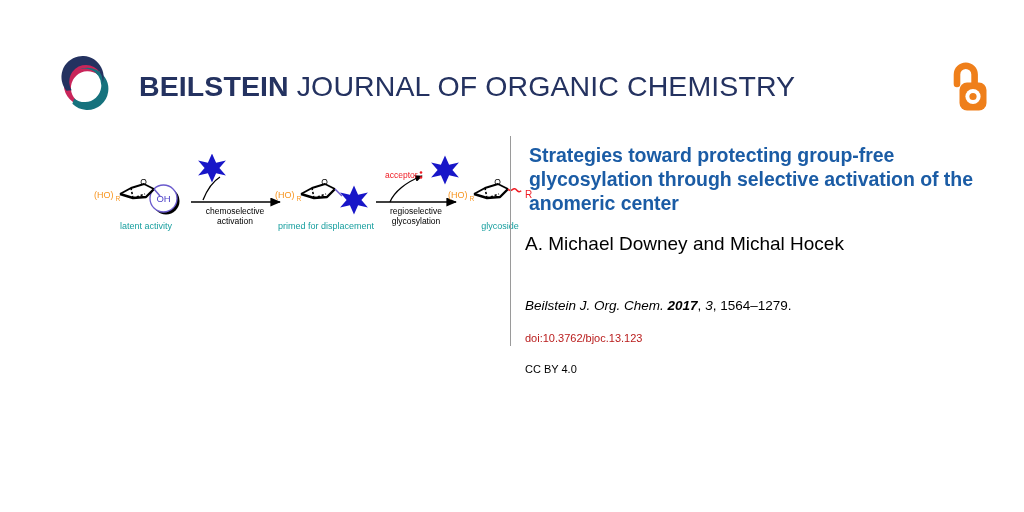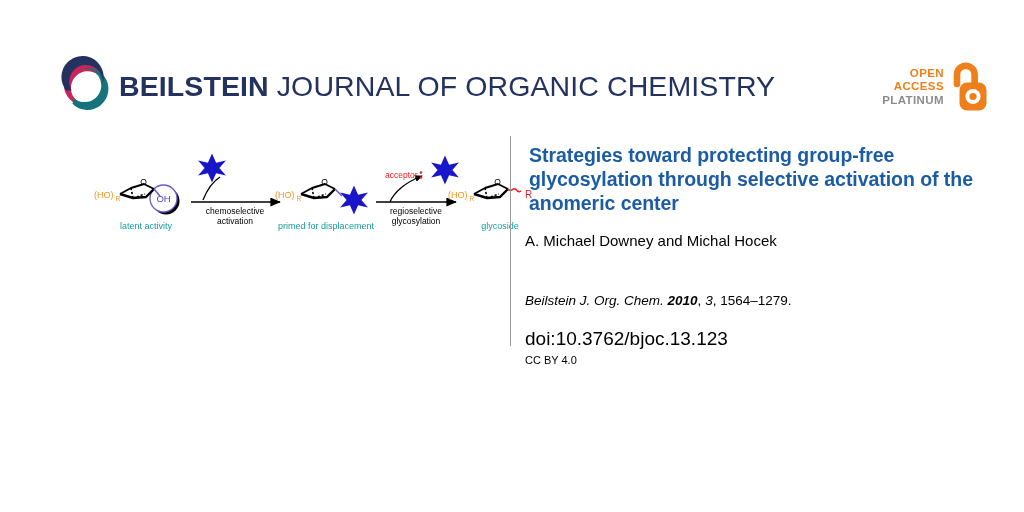--- a/index.html
+++ b/index.html
@@ -35,21 +35,21 @@
     align-items: center;
     height: 60px;
   }
   #journal-logo-mark {
     width: 62px;
     height: 62px;
     flex: 0 0 auto;
     display: block;
   }
   #journal-wordmark {
-    margin-left: 2px;
+    margin-left: 22px;
     font-size: 28.5px;
     letter-spacing: 0.1px;
     white-space: nowrap;
     line-height: 1;
     color: #243260;
   }
   #journal-wordmark .wm-strong {
     font-weight: bold;
   }
   #journal-wordmark .wm-light {
@@ -121,41 +121,41 @@
   #article-title {
     color: #1b5ca5;
     font-weight: bold;
     font-size: 19.5px;
     line-height: 1.22;
     margin: 4px;
     letter-spacing: -0.05px;
   }
   #article-authors {
     color: #000000;
-    font-size: 15px;
+    font-size: 19px;
     line-height: 1.25;
     margin: 17px 0 0 0;
     font-weight: normal;
   }
   #article-citation {
     font-size: 13.5px;
     line-height: 1.3;
     margin: 41px 0 0 0;
     color: #000000;
   }
   #article-citation .cit-journal { font-style: italic; }
   #article-citation .cit-year { font-style: italic; font-weight: bold; }
   #article-citation .cit-volume { font-style: italic; }
   #article-citation .cit-pages { font-style: normal; }
 
   #article-doi {
-    font-size: 19px;
+    font-size: 11px;
     line-height: 1.42;
-    margin: 16px 0 0 0;
-    color: #000000;
+    margin: 16px 0 16px 0;
+    color: #b91c1c;
   }
   #article-license {
     font-size: 11px;
     line-height: 1.42;
     margin: 0;
     color: #000000;
   }
 </style>
 </head>
 <body>
@@ -170,25 +170,20 @@
       <path d="M 38 84 A 34 34 0 1 0 29 30 A 27 27 0 1 1 38 75 Z" fill="#16727d" transform="rotate(18 50 50)"></path>
 
       <path d="M 20 62 A 34 34 0 1 1 76 42 A 27 27 0 1 0 28 60 Z" fill="#243260" transform="rotate(8 50 50)"></path>
     </svg>
     <div id="journal-wordmark">
       <span class="wm-strong">BEILSTEIN</span><span class="wm-light"> JOURNAL OF ORGANIC CHEMISTRY</span>
     </div>
   </div>
 
   <div id="open-access-badge">
-    <div id="oa-text-block">
-      <span class="oa-open">OPEN</span>
-      <span class="oa-access">ACCESS</span>
-      <span class="oa-platinum">PLATINUM</span>
-    </div>
     <svg id="oa-lock-icon" viewBox="0 0 40 52">
 
       <path d="M 7 23 L 7 13.5 A 8.8 8.8 0 0 1 24.6 13.5 L 24.6 23" fill="none" stroke="#ef7f1a" stroke-width="6.6" stroke-linecap="round"></path>
 
       <rect x="9.5" y="21.5" width="27" height="28" rx="7.5" ry="7.5" fill="#ef7f1a"></rect>
 
       <circle cx="23" cy="35.5" r="7.6" fill="#ffffff"></circle>
       <circle cx="23" cy="35.5" r="3.6" fill="#ef7f1a"></circle>
     </svg>
   </div>
@@ -289,18 +284,18 @@
   </svg>
 </figure>
 
 <div id="content-divider"></div>
 
 <section id="article-meta">
   <h1 id="article-title">Strategies toward protecting group-free glycosylation through selective activation of the anomeric center</h1>
   <p id="article-authors">A. Michael Downey and Michal Hocek</p>
 
   <p id="article-citation">
-    <span class="cit-journal">Beilstein J. Org. Chem.</span><span>&nbsp;</span><span class="cit-year">2010</span><span>, </span><span class="cit-volume">3</span><span>, </span><span class="cit-pages">1564–1279.</span>
+    <span class="cit-journal">Beilstein J. Org. Chem.</span><span>&nbsp;</span><span class="cit-year">2017</span><span>, </span><span class="cit-volume">3</span><span>, </span><span class="cit-pages">1564–1279.</span>
   </p>
 
   <p id="article-doi">doi:10.3762/bjoc.13.123</p>
   <p id="article-license">CC BY 4.0</p>
 </section>
 
 </body></html>

